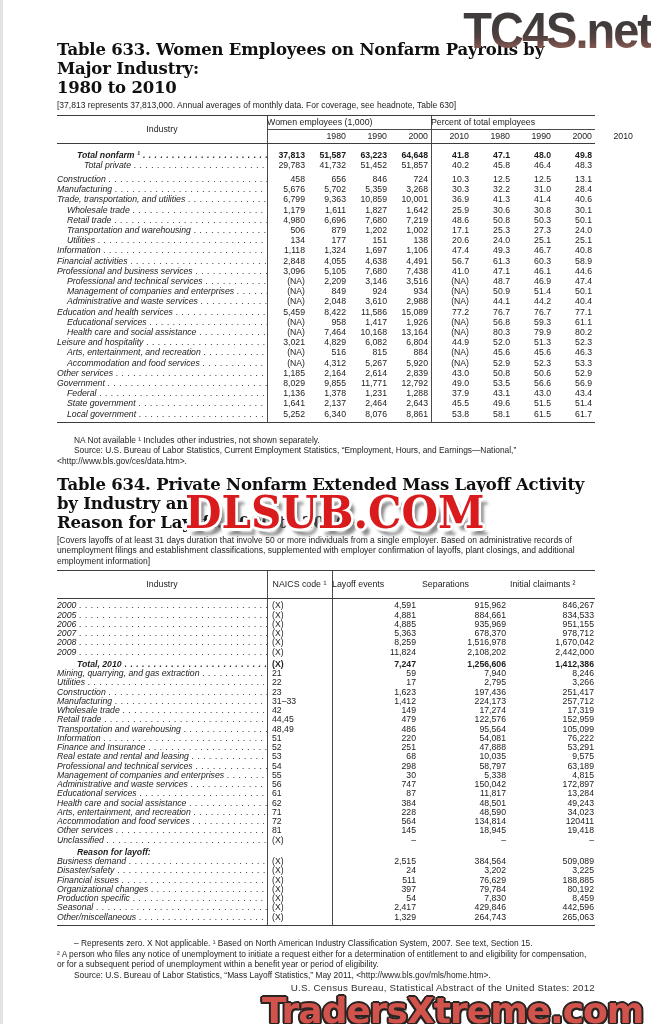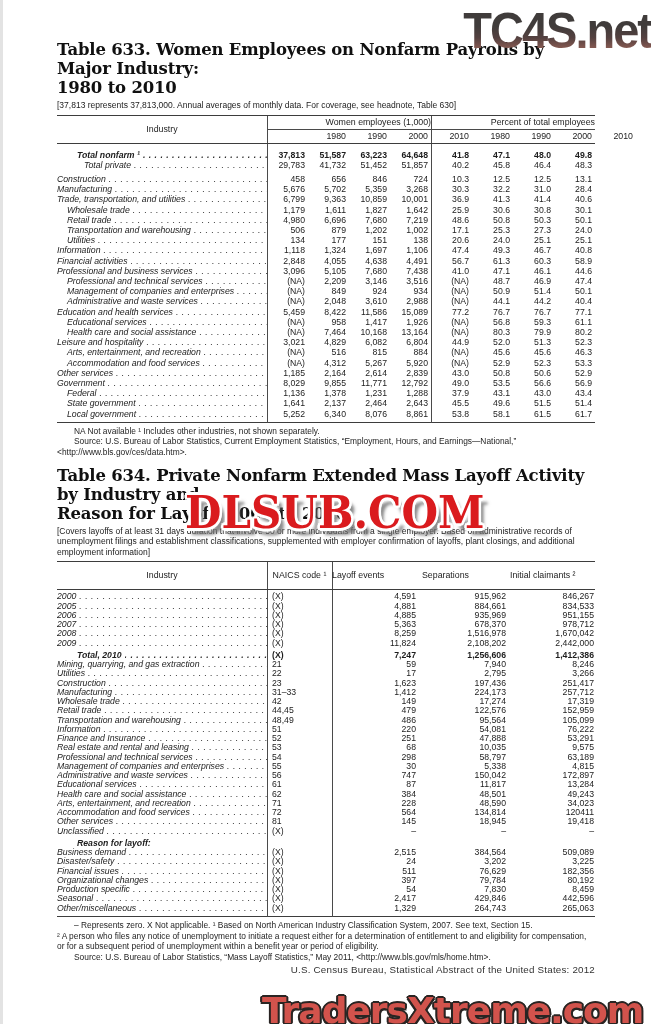--- a/index.html
+++ b/index.html
@@ -51,37 +51,37 @@
 
   
   .h633{display:flex;}
   .industry-head{
     width:210px;flex:none;display:flex;align-items:center;justify-content:center;
     font-size:8.8px;color:#1c1c1c;
   }
   .h633-right{flex:1;}
   .group-row{display:flex;}
   .group{
-    width:164px;flex:none;text-align:right;font-size:8.8px;line-height:11px;
+    width:164px;flex:none;text-align:left;font-size:8.8px;line-height:11px;
     border-bottom:1px solid #4a4a4a;padding:1px 0;
   }
   .years-row{display:flex;padding-left:41px;}
   .years-set{display:flex;}
   .years-row .vcell{width:41px;padding-right:3px;box-sizing:border-box;font-size:8.8px;line-height:13px;}
 
   
   .h634{display:flex;align-items:center;min-height:27px;font-size:8.8px;line-height:9.6px;}
   .h634 .code-head{width:65px;flex:none;text-align:center;padding:0 4px;box-sizing:border-box;}
   .h634 .num-head{flex:none;text-align:left;box-sizing:border-box;}
   .h634 .events-head{width:90px;padding-right:6px;}
   .h634 .sep-head{width:88px;padding-right:4px;}
   .h634 .claim-head{width:85px;padding-right:1px;}
 
   
-  .footnotes{margin-top:3px;font-size:8.4px;line-height:10.6px;color:#1e1e1e;width:538px;}
+  .footnotes{margin-top:12px;font-size:8.4px;line-height:10.6px;color:#1e1e1e;width:538px;}
   .fn{margin:0;}
   .fn.indent{text-indent:17px;}
 
   
   .pagefoot{margin-top:31px;display:flex;align-items:baseline;color:#2b2b2b;}
   .pagefoot .pageno{font-size:13px;letter-spacing:0.5px;}
   .pagefoot .section{font-size:13px;margin-left:14px;letter-spacing:0.3px;}
   .censusline{margin-top:2px;text-align:right;font-size:9.8px;color:#333;padding-right:0px;letter-spacing:0.2px;}
 
   
@@ -830,21 +830,21 @@
           <div class="vcell c3">3,225</div>
         </div>
         <div class="trow">
           <div class="lcell">
             <span class="lbl">Financial issues</span>
             <span class="leader"></span>
           </div>
           <div class="vcell c0">(X)</div>
           <div class="vcell c1">511</div>
           <div class="vcell c2">76,629</div>
-          <div class="vcell c3">182,356</div>
+          <div class="vcell c3">188,885</div>
         </div>
         <div class="trow">
           <div class="lcell">
             <span class="lbl">Organizational changes</span>
             <span class="leader"></span>
           </div>
           <div class="vcell c0">(X)</div>
           <div class="vcell c1">397</div>
           <div class="vcell c2">79,784</div>
           <div class="vcell c3">80,192</div>

